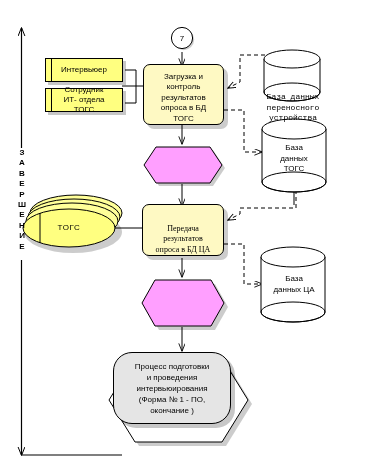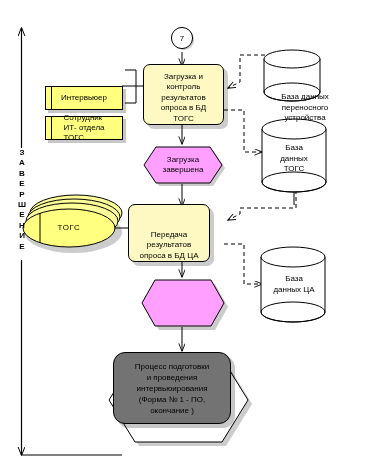--- a/index.html
+++ b/index.html
@@ -16,40 +16,39 @@
   #phase-label{
     position:absolute;left:14px;top:148px;width:16px;
     font-size:8px;font-weight:bold;letter-spacing:0;
     line-height:10.4px;text-align:center;color:#000;
   }
   #phase-label span{display:block;}
 
   
   .rolebox{
     border:1px solid #000;background:#ffff80;
-    font-size:8px;line-height:10px;
+    font-size:8px;line-height:10px;text-align:center;
     display:flex;align-items:center;justify-content:center;
     box-shadow:3px 3px 0 rgba(0,0,0,0.22);
-    margin-top:28px;
   }
   .rolebox .inner{padding:0 6px;}
   .rolebox::before{
     content:"";position:absolute;left:5px;top:0px;bottom:0px;width:0;
     border-left:1px solid #000;
   }
 
   .procbox{
     border:1px solid #000;background:#fef9c3;border-radius:7px;
     font-size:8px;line-height:10.5px;text-align:center;
     display:flex;align-items:flex-end;justify-content:center;
     box-shadow:4px 4px 0 rgba(0,0,0,0.20);
   }
 
   .whitebox{
-    border:1px solid #000;background:#737373;border-radius:12px;
+    border:1px solid #000;background:#e5e5e5;border-radius:19px;
     font-size:8px;line-height:11px;text-align:center;
     display:flex;align-items:center;justify-content:center;
     box-shadow:4px 4px 0 rgba(0,0,0,0.22);
     z-index:4;
   }
 
   .hexlabel{
     position:absolute;display:flex;align-items:center;justify-content:center;
     font-size:8px;line-height:10.5px;text-align:center;color:#000;
     pointer-events:none;
@@ -212,38 +211,35 @@
   </div>
 
   <div class="node rolebox" style="left:45px;top:88px;width:78px;height:24px;">
     <span class="inner">Сотрудник<br>ИТ- отдела<br>ТОГС</span>
   </div>
 
   <div class="node procbox" style="left:143px;top:64px;width:81px;height:61px;">
     <span>Загрузка и<br>контроль<br>результатов<br>опроса в БД<br>ТОГС</span>
   </div>
 
-  <div class="hexlabel" style="left:144px;top:147px;width:78px;height:36px;">
-    <span>Загрузка<br>завершена</span>
-  </div>
-
-  <div class="node procbox" style="left:128px;top:204px;width:82px;height:58px;">
+
+  <div class="node procbox" style="left:142px;top:204px;width:82px;height:52px;font-family:Liberation Serif, serif;">
     <span>Передача<br>результатов<br>опроса в БД ЦА</span>
   </div>
 
   <div class="togslabel" style="left:43px;top:223px;width:52px;">
     <span>ТОГС</span>
   </div>
 
 
   <div class="node whitebox" style="left:113px;top:352px;width:118px;height:72px;">
     <span>Процесс подготовки<br>и проведения<br>интервьюирования<br>(Форма № 1 - ПО,<br>окончание )</span>
   </div>
 
-  <div class="dblabel" style="left:258px;top:92px;width:94px;">
+  <div class="dblabel" style="left:246px;top:92px;width:94px;font-family:Liberation Mono, monospace;">
     <span>База данных<br>переносного<br>устройства</span>
   </div>
 
   <div class="dblabel" style="left:263px;top:143px;width:62px;">
     <span>База<br>данных<br>ТОГС</span>
   </div>
 
   <div class="dblabel" style="left:257px;top:274px;width:74px;">
     <span>База<br>данных ЦА</span>
   </div>

